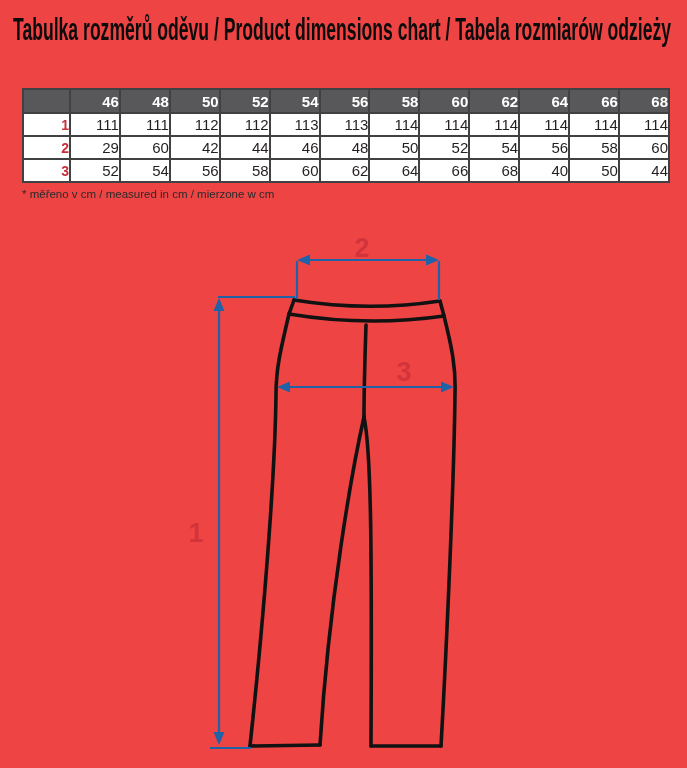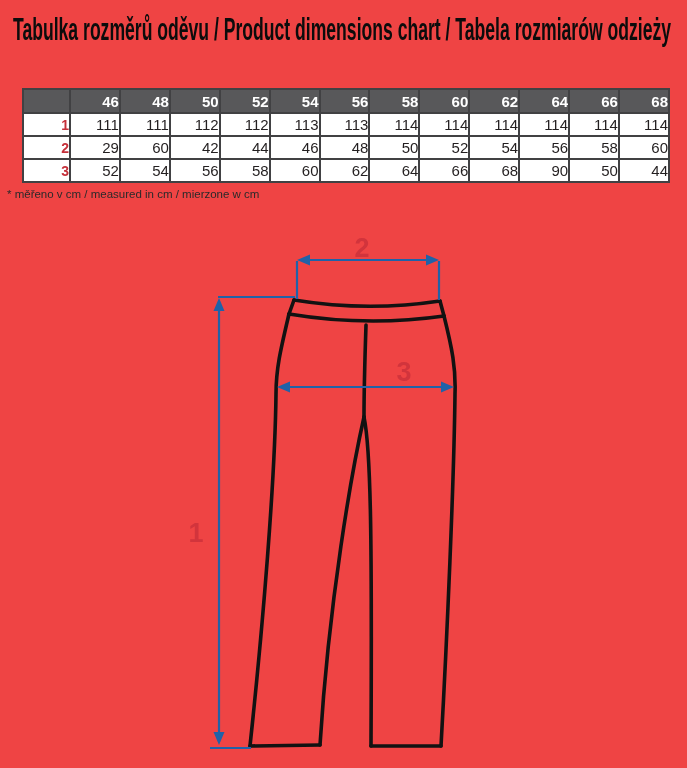--- a/index.html
+++ b/index.html
@@ -49,21 +49,21 @@
   .size-table tbody th.row-label{
     color:var(--table-red);font-weight:bold;font-size:14px;
     background:#fff;height:21px;
   }
   .size-table tbody td{
     font-size:15px;color:var(--text-col);background:#fff;height:21px;
   }
 
   
   .footnotes{
-    position:absolute;left:7px;top:187px;
+    position:absolute;left:22px;top:187px;
     font-size:11.5px;line-height:1.3;color:#2a2a2a;
   }
 
   
   .diagram{position:absolute;left:0;top:223px;width:687px;height:545px;}
   .diagram .outline{
     fill:none;stroke:var(--outline-black);
     stroke-width:3.6;stroke-linecap:round;stroke-linejoin:round;
   }
   .diagram .dim{
@@ -139,21 +139,21 @@
           <th class="row-label">3</th>
           <td>52</td>
           <td>54</td>
           <td>56</td>
           <td>58</td>
           <td>60</td>
           <td>62</td>
           <td>64</td>
           <td>66</td>
           <td>68</td>
-          <td>90</td>
+          <td>40</td>
           <td>50</td>
           <td>44</td>
         </tr>
       </tbody>
   </table>
 
   <div class="footnotes">
     <div>* měřeno v cm / measured in cm / mierzone w cm</div>
   </div>
 

